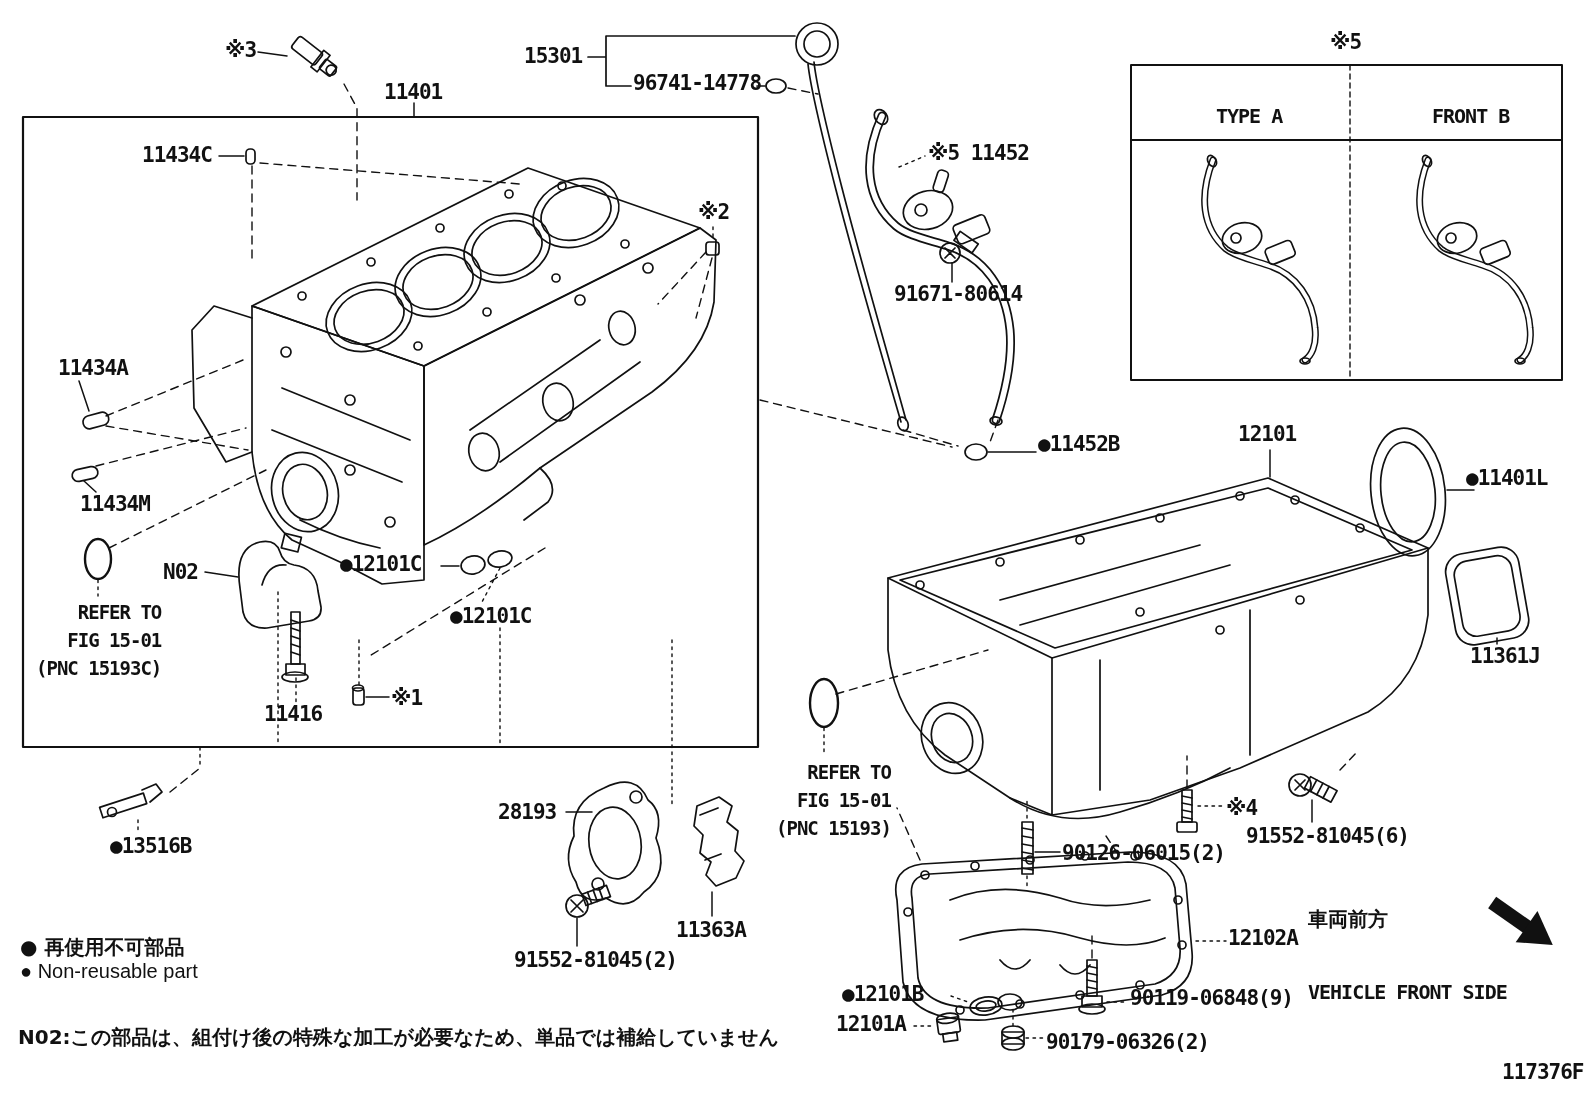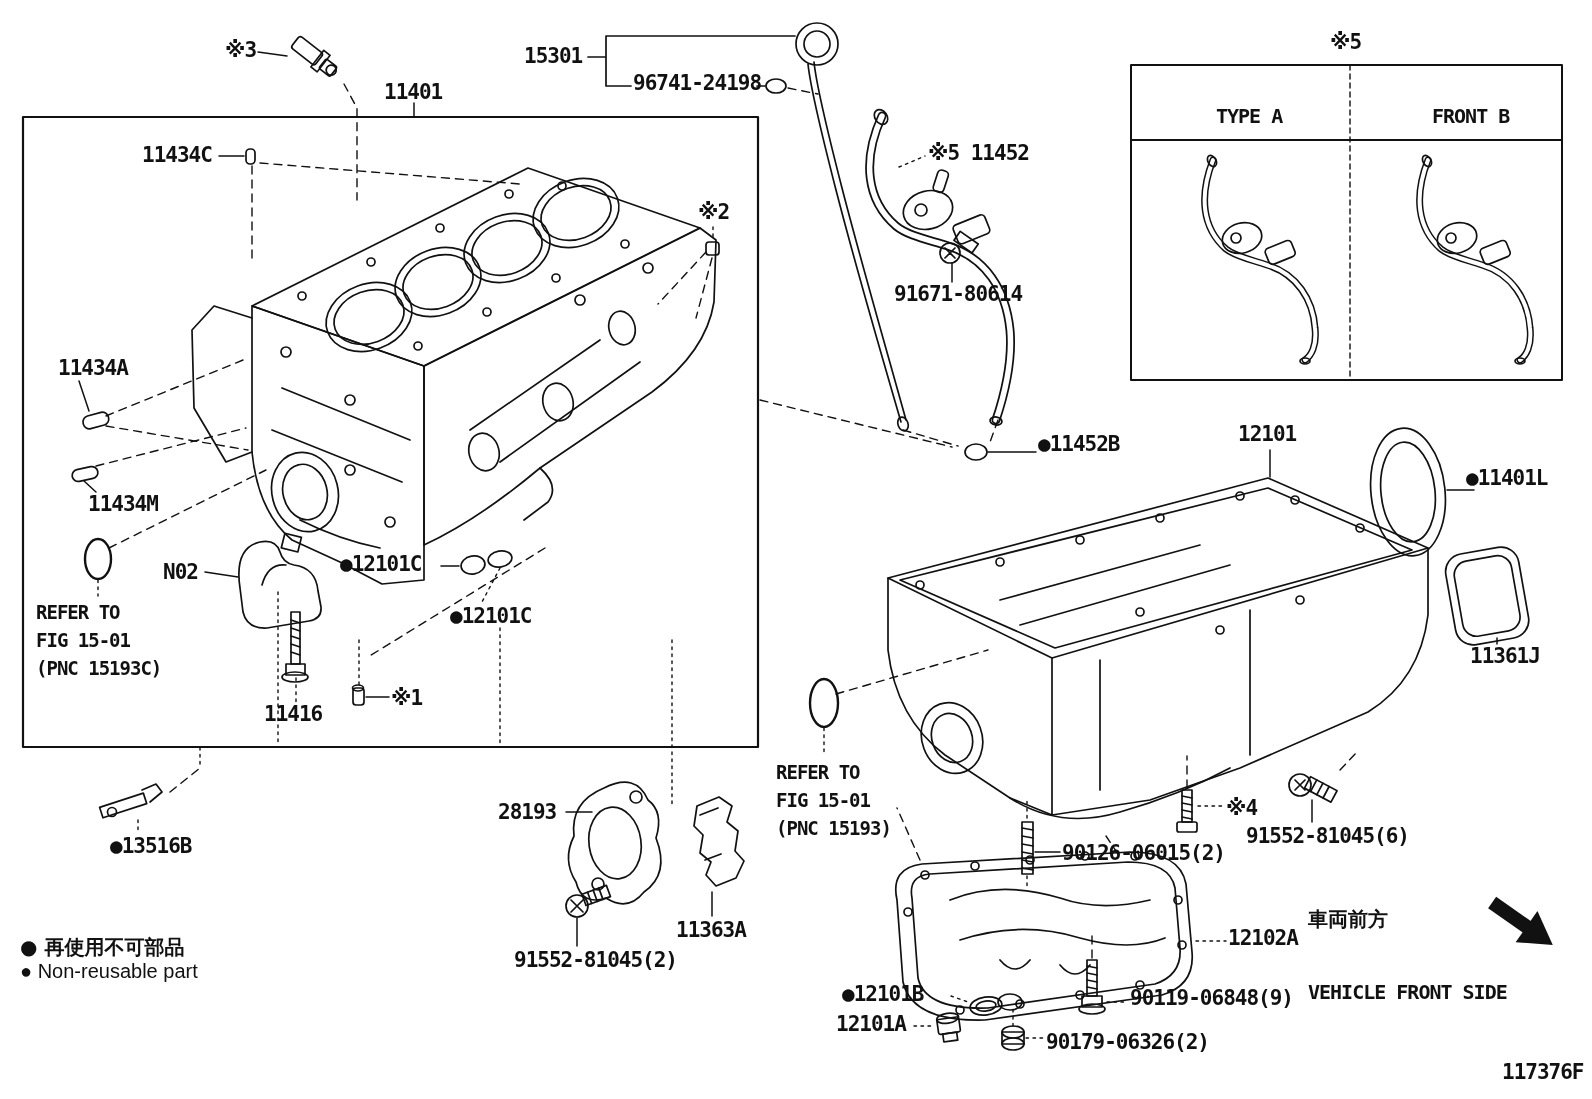--- a/index.html
+++ b/index.html
@@ -2,21 +2,21 @@
 <html><head>
 <meta charset="utf-8">
 <style>
   html,body{margin:0;padding:0;background:#fff;}
   #canvas{position:relative;width:1592px;height:1099px;background:#ffffff;overflow:hidden;
           font-family:"DejaVu Sans Mono","DejaVu Sans",monospace;color:#111;}
   #art{position:absolute;left:0;top:0;}
   .lb{position:absolute;white-space:nowrap;color:#111;}
   .pn{font:bold 21px "DejaVu Sans Mono","DejaVu Sans",monospace;letter-spacing:-1px;}
   .pn-sm{font:bold 20px "DejaVu Sans Mono","DejaVu Sans",monospace;letter-spacing:-1px;}
-  .ref{font:bold 19px "DejaVu Sans Mono","DejaVu Sans",monospace;letter-spacing:-1px;line-height:28px;}
+  .ref{font:bold 19px "DejaVu Sans Mono","DejaVu Sans",monospace;letter-spacing:-1px;line-height:28px;text-align:right;}
   .jp{font:bold 20px "DejaVu Sans","Liberation Sans",sans-serif;text-align:right;}
   .en-note{font:19px "Liberation Sans","DejaVu Sans",sans-serif;}
   .en-legend{font:20px "Liberation Sans","DejaVu Sans",sans-serif;}
 </style>
 </head>
 <body>
 
 <div id="canvas">
 
 <svg id="art" width="1592" height="1099" viewBox="0 0 1592 1099">
@@ -343,26 +343,26 @@
       <rect x="1486" y="915" width="44" height="14"></rect>
       <polygon points="1528,903 1560,922 1528,941"></polygon>
     </g>
   </g>
 </svg>
 
 <div class="lb pn" style="left:225px;top:38px">※3</div>
 <div class="lb pn" style="left:384px;top:80px">11401</div>
 <div class="lb pn" style="left:142px;top:143px">11434C</div>
 <div class="lb pn" style="left:524px;top:44px">15301</div>
-<div class="lb pn" style="left:633px;top:71px">96741-24198</div>
+<div class="lb pn" style="left:633px;top:71px">96741-14778</div>
 <div class="lb pn" style="left:928px;top:141px">※5 11452</div>
 <div class="lb pn" style="left:894px;top:282px">91671-80614</div>
 <div class="lb pn" style="left:698px;top:200px">※2</div>
 <div class="lb pn" style="left:58px;top:356px">11434A</div>
-<div class="lb pn" style="left:88px;top:492px">11434M</div>
+<div class="lb pn" style="left:80px;top:492px">11434M</div>
 <div class="lb pn" style="left:163px;top:560px">N02</div>
 <div class="lb ref" style="left:36px;top:598px">
   <div>REFER TO</div>
   <div>FIG 15-01</div>
   <div>(PNC 15193C)</div>
 </div>
 <div class="lb pn" style="left:264px;top:702px">11416</div>
 <div class="lb pn" style="left:340px;top:552px">●12101C</div>
 <div class="lb pn" style="left:450px;top:604px">●12101C</div>
 <div class="lb pn" style="left:391px;top:686px">※1</div>
@@ -390,15 +390,16 @@
 
 <div class="lb pn" style="left:1330px;top:30px">※5</div>
 <div class="lb pn-sm" style="left:1216px;top:104px">TYPE A</div>
 <div class="lb pn-sm" style="left:1432px;top:104px">FRONT B</div>
 
 <div class="lb jp" style="left:1308px;top:906px">車両前方</div>
 <div class="lb pn-sm" style="left:1308px;top:980px">VEHICLE FRONT SIDE</div>
 
 <div class="lb jp" style="left:20px;top:934px">● 再使用不可部品</div>
 <div class="lb en-legend" style="left:20px;top:960px">● Non-reusable part</div>
+<div class="lb jp" style="left:18px;top:1024px">N02:この部品は、組付け後の特殊な加工が必要なため、単品では補給していません</div>
 <div class="lb pn" style="left:1502px;top:1060px">117376F</div>
 
 </div>
 
 </body></html>

